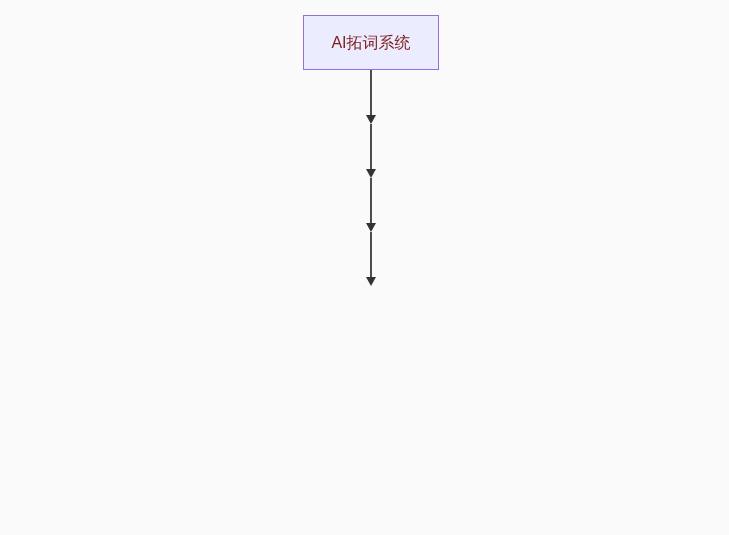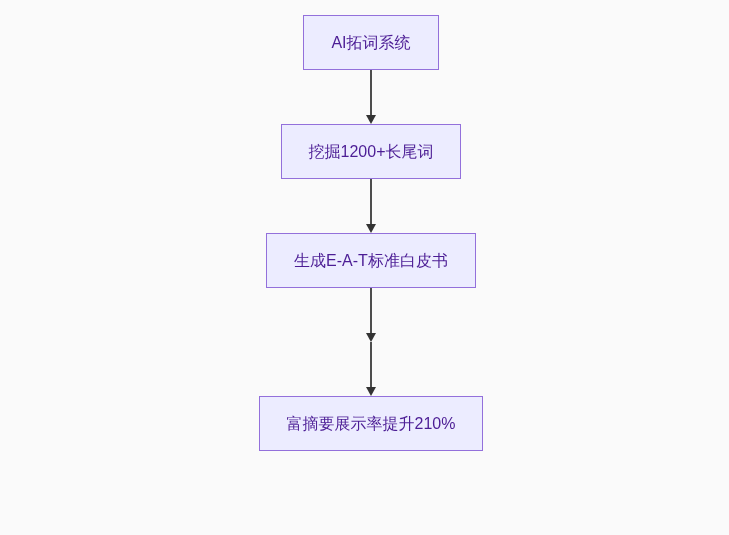--- a/index.html
+++ b/index.html
@@ -22,21 +22,21 @@
     width: 729px;
     box-sizing: border-box;
     padding-left: 13px; 
     display: flex;
     flex-direction: column;
     align-items: center;
   }
   .node {
     background: #ECECFF;
     border: 1px solid #9370DB;
-    color: #4c1d95;
+    color: #7f1d1d;
     height: 55px;
     box-sizing: border-box;
     display: flex;
     align-items: center;
     justify-content: flex-start;
     padding: 0 27px;
     font-size: 16px;
     line-height: 1;
     white-space: nowrap;
     text-align: center;
@@ -68,42 +68,33 @@
 
     <div class="node">
       <span>AI拓词系统</span>
     </div>
 
     <div class="connector">
       <div class="line"></div>
       <div class="arrowhead"></div>
     </div>
 
-    <div class="node">
-      <span>挖掘1200+长尾词</span>
-    </div>
-
-    <div class="connector">
-      <div class="line"></div>
-      <div class="arrowhead"></div>
-    </div>
-
-    <div class="node">
-      <span>生成E-A-T标准白皮书</span>
-    </div>
 
     <div class="connector">
       <div class="line"></div>
       <div class="arrowhead"></div>
     </div>
 
 
     <div class="connector">
       <div class="line"></div>
       <div class="arrowhead"></div>
     </div>
 
-    <div class="node">
-      <span>富摘要展示率提升210%</span>
+
+    <div class="connector">
+      <div class="line"></div>
+      <div class="arrowhead"></div>
     </div>
+
 
   </div>
 </div>
 
 </body></html>

